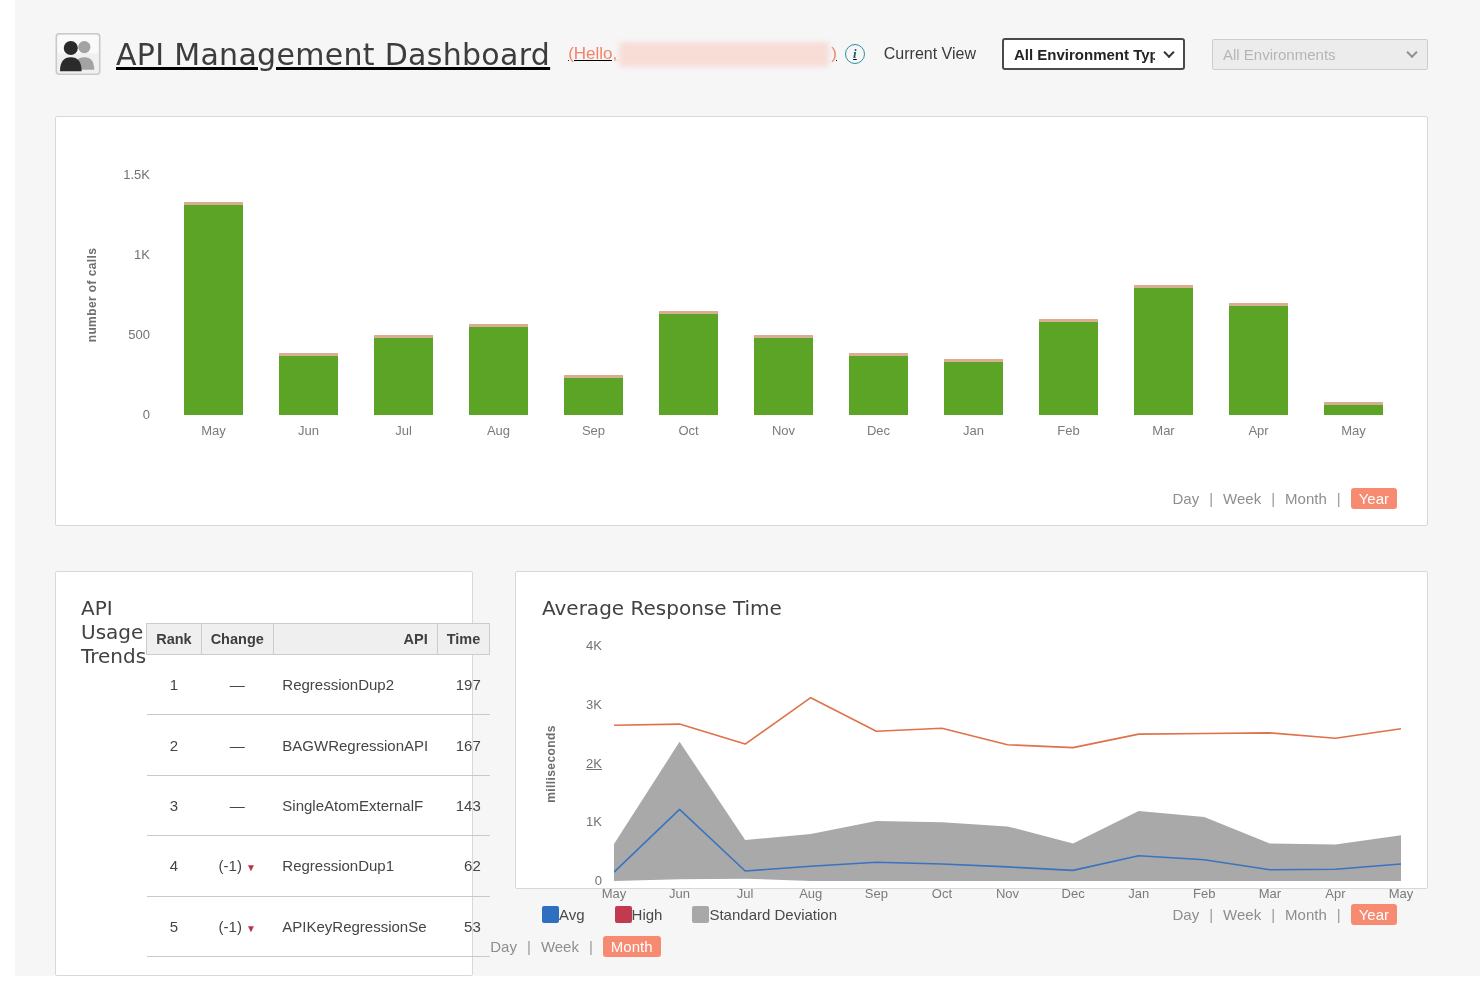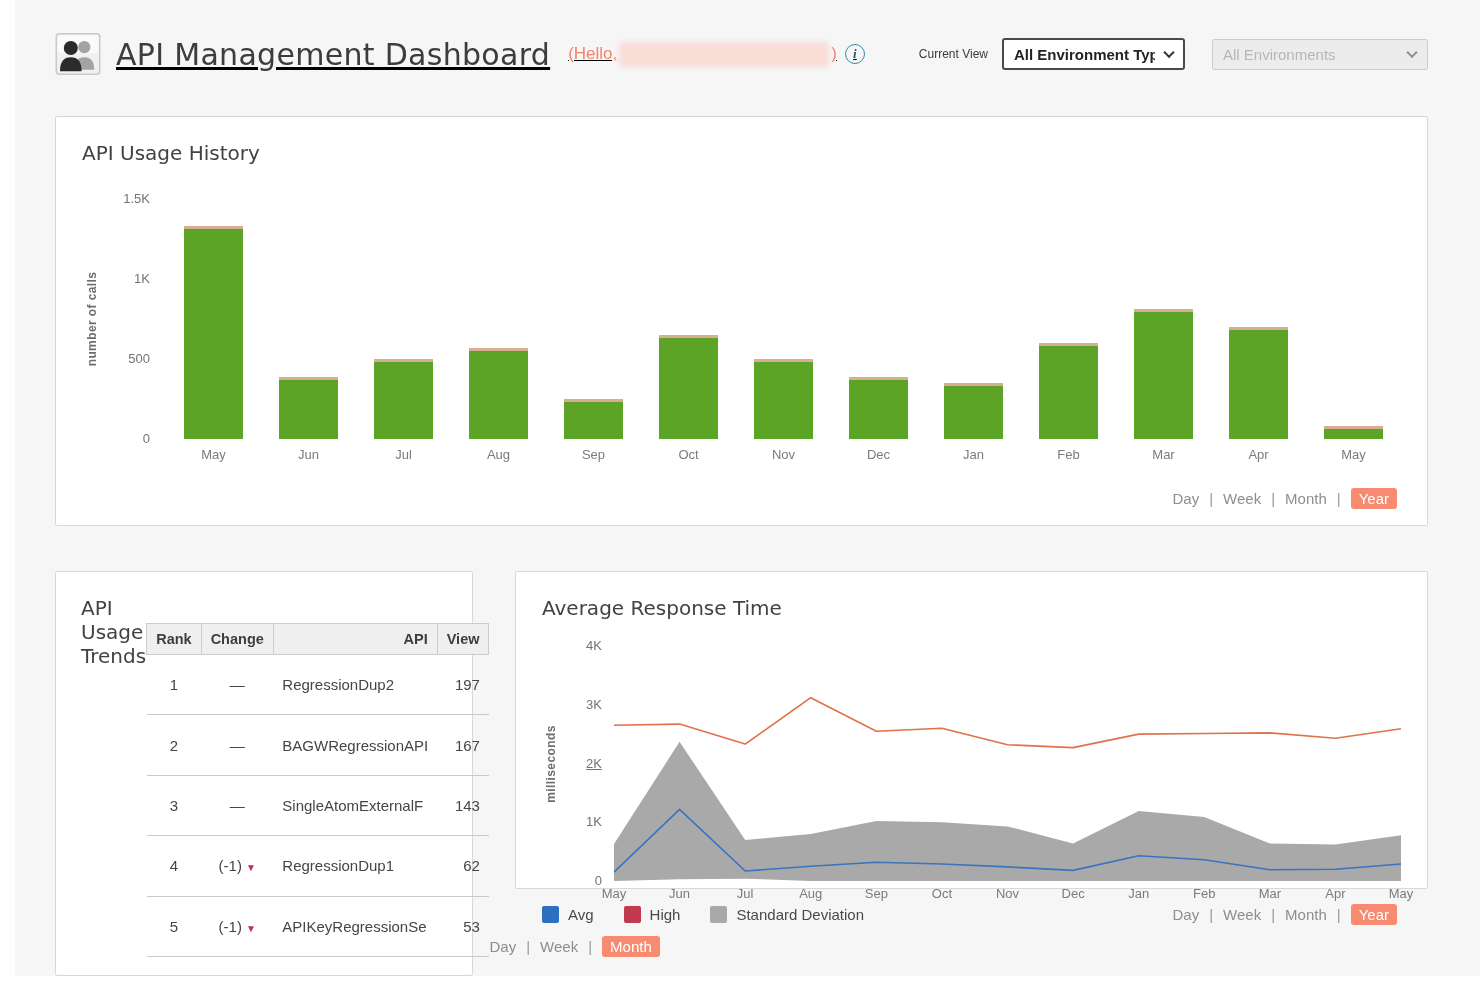--- a/index.html
+++ b/index.html
@@ -22,21 +22,21 @@
     font-weight:500; letter-spacing:0.3px; white-space:nowrap;
   }
   .greeting { display:flex; align-items:center; color:#f28469; font-size:17px; margin-left:18px; }
   .blur-box { width:210px; height:25px; border-radius:3px; background:#f8ddd7; filter:blur(2.5px); margin:0 2px; }
   .info-icon {
     width:20px; height:20px; border:1.6px solid #2e8fa0; border-radius:50%;
     color:#17606f; font:italic 700 13px "Liberation Serif", serif;
     display:flex; align-items:center; justify-content:center; margin-left:8px; cursor:pointer;
   }
   .view-controls { margin-left:auto; display:flex; align-items:center; }
-  .current-view-label { font-size:12px; color:#3a3a3a; margin-right:14px; white-space:nowrap; }
+  .current-view-label { font-size:16px; color:#3a3a3a; margin-right:26px; white-space:nowrap; }
   .select-wrap { position:relative; display:inline-block; }
   select { appearance:none; -webkit-appearance:none; -moz-appearance:none; font-family:"Liberation Sans",sans-serif; }
   .select-primary {
     width:183px; height:32px; border:2px solid #4a4a4a; border-radius:3px;
     background:#fff; color:#242424; font-size:15px; font-weight:700; padding:2px 28px 2px 10px;
   }
   .select-secondary {
     width:216px; height:31px; border:1px solid #bcbcbc; border-radius:2px;
     background:#e9e9e9; color:#9a9a9a; font-size:15px; padding:2px 28px 2px 10px; margin-left:27px;
   }
@@ -90,21 +90,21 @@
   .line-chart-wrap { display:flex; margin-top:26px; }
   .y-label-vert2 { width:18px; height:235px; display:flex; align-items:center; justify-content:center; }
   .y-label-vert2 span { transform:rotate(-90deg); white-space:nowrap; font-size:12px; font-weight:700; color:#6f6f6f; letter-spacing:0.4px; }
   .y-axis2 { width:42px; height:235px; position:relative; margin-right:12px; }
   .plot2 { flex:1; }
   .plot2 svg { display:block; width:100%; height:235px; }
   .x-labels2 { position:relative; height:18px; margin-top:5px; }
   .x-labels2 span { position:absolute; transform:translateX(-50%); font-size:13px; color:#7b7b7b; white-space:nowrap; }
   .response-footer { margin-top:auto; display:flex; align-items:center; }
   .legend { display:flex; align-items:center; gap:30px; }
-  .legend-item { display:flex; align-items:center; gap:9px; font-size:15px; color:#4a4a4a; }
+  .legend-item { display:flex; align-items:center; font-size:15px; color:#4a4a4a; }
   .swatch { width:17px; height:17px; border-radius:2px; }
   .response-footer .controls-row { margin:0 0 0 auto; }
 </style>
 </head>
 <body>
 
 <div class="page">
 
   <div class="header">
     <div class="brand">
@@ -135,21 +135,20 @@
       <span class="select-wrap">
         <select class="select-secondary" disabled="">
           <option>All Environments</option>
         </select>
         <span class="chev gray"></span>
       </span>
     </div>
   </div>
 
   <div class="panel panel-history">
-    <div class="panel-title">API Usage History</div>
     <div class="bar-chart-wrap">
       <div class="y-label-vert">
         <span>number of calls</span>
       </div>
       <div class="y-axis" id="bar-yaxis">
           <span class="y-tick" style="top: 232px;">0</span>
           <span class="y-tick" style="top: 152px;">500</span>
           <span class="y-tick" style="top: 72px;">1K</span>
           <span class="y-tick" style="top: -8px;">1.5K</span>
         </div>
@@ -226,21 +225,21 @@
   <div class="row2">
 
     <div class="panel panel-trends">
       <div class="panel-title">API Usage Trends</div>
       <table class="trends">
         <thead>
           <tr>
             <th class="c">Rank</th>
             <th class="c">Change</th>
             <th>API</th>
-            <th class="r">View</th>
+            <th class="r">Time</th>
           </tr>
         </thead>
         <tbody id="trends-body">
             <tr>
               <td class="rank-cell">1</td>
               <td class="change-cell">—</td>
               <td class="api-cell">RegressionDup2</td>
               <td class="calls-cell">197</td>
             </tr>
             <tr>

